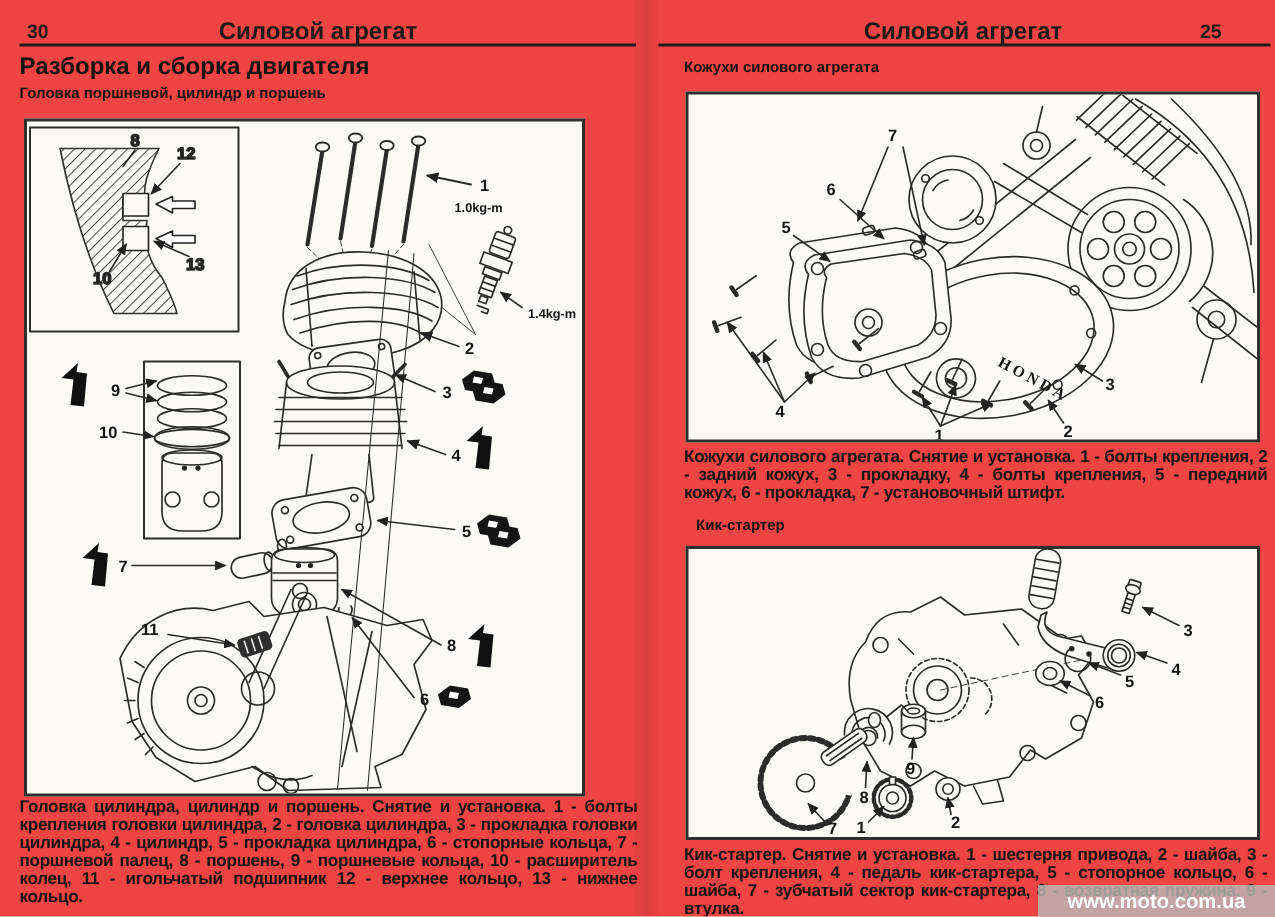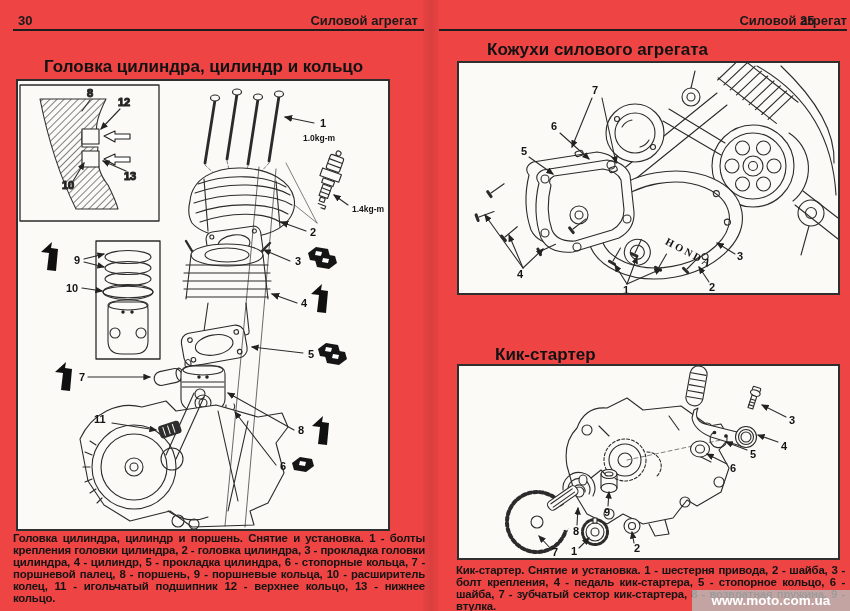--- a/index.html
+++ b/index.html
@@ -1,24 +1,24 @@
 <!DOCTYPE html>
 <html><head>
 <meta charset="utf-8">
 <style>
   html,body{margin:0;padding:0;background:#e8e8e6;}
   #page{position:relative;width:850px;height:611px;background:#ef4444;overflow:hidden;
         font-family:"Liberation Sans",sans-serif;color:#1a1a1a;}
   .abs{position:absolute;}
   .hdr-num{font-weight:bold;font-size:13px;}
-  .hdr-title{font-weight:bold;font-size:13px;text-align:right;}
+  .hdr-title{font-weight:bold;font-size:16px;text-align:center;}
   .rule{height:2px;background:#1d1d1d;}
   .sec-title{font-weight:bold;white-space:nowrap;color:#121212;}
   .t16{font-size:16px;}
-  .t13{font-size:17px;margin-left:31px;}
+  .t13{font-size:10px;}
   .fig{border:2px solid #2f2f2f;background:#fbfaf7;box-sizing:border-box;}
   .cap{font-weight:bold;font-size:11.4px;line-height:1.045;text-align:justify;
        color:#141414;letter-spacing:-0.2px;}
   .gutter{left:423px;top:0;width:16px;height:611px;
           background:linear-gradient(90deg,rgba(0,0,0,0.03),rgba(0,0,0,0.09) 50%,rgba(0,0,0,0.02));}
   .wm{left:692px;top:590px;width:158px;height:32px;background:rgba(186,186,184,0.82);
       color:#ffffff;font-weight:bold;font-size:13.5px;text-align:center;line-height:21px;z-index:5;}
   svg{display:block;}
   svg text{font-family:"Liberation Sans",sans-serif;font-weight:bold;font-size:11px;fill:#141414;}
   svg text.sm{font-size:8.5px;}
@@ -26,21 +26,22 @@
 </style>
 </head>
 <body>
 
 <div id="page">
 
   <div class="abs hdr-num" style="left:18px;top:13px;">30</div>
   <div class="abs hdr-title" style="left:6px;top:13px;width:412px;">Силовой агрегат</div>
   <div class="abs rule" style="left:13px;top:29px;width:411px;"></div>
 
-  <div class="abs sec-title t13" style="left:13px;top:57px;">Головка цилиндра, цилиндр и кольцо</div>
+  <div class="abs sec-title t16" style="left:13px;top:36px;">Разборка и сборка двигателя</div>
+  <div class="abs sec-title t13" style="left:13px;top:57px;">Головка поршневой, цилиндр и поршень</div>
 
   <div class="abs fig" style="left:16px;top:79px;width:374px;height:452px;">
     <svg width="370" height="448" viewBox="0 0 370 448">
       <defs>
         <pattern id="hx" width="5" height="5" patternUnits="userSpaceOnUse" patternTransform="rotate(45)">
           <rect width="5" height="5" fill="#fbfaf7"></rect>
             <line x1="0" y1="0" x2="0" y2="5" stroke="#4a4a4a" stroke-width="1.4"></line>
         </pattern>
         <marker id="a1" markerWidth="7" markerHeight="6" refX="6" refY="3" orient="auto">
             <path d="M0,0L7,3L0,6Z" fill="#222"></path>
@@ -399,20 +400,21 @@
       <text x="133" y="31">7</text>
       <text x="92" y="67">6</text>
       <text x="62" y="92">5</text>
       <text x="58" y="215">4</text>
       <text x="164" y="231">1</text>
       <text x="250" y="228">2</text>
       <text x="278" y="197">3</text>
     </svg>
   </div>
 
+  <div class="abs cap" style="left:456px;top:300px;width:389px;">Кожухи силового агрегата. Снятие и установка. 1 - болты крепления, 2 - задний кожух, 3 - прокладку, 4 - болты крепления, 5 - передний кожух, 6 - прокладка, 7 - установочный штифт.</div>
 
   <div class="abs sec-title t13" style="left:464px;top:345px;">Кик-стартер</div>
 
   <div class="abs fig" style="left:457px;top:364px;width:383px;height:196px;">
     <svg width="379" height="192" viewBox="0 0 379 192">
       <defs>
         <marker id="a3" markerWidth="7" markerHeight="6" refX="6" refY="3" orient="auto">
             <path d="M0,0L7,3L0,6Z" fill="#222"></path>
           </marker>
       </defs>

